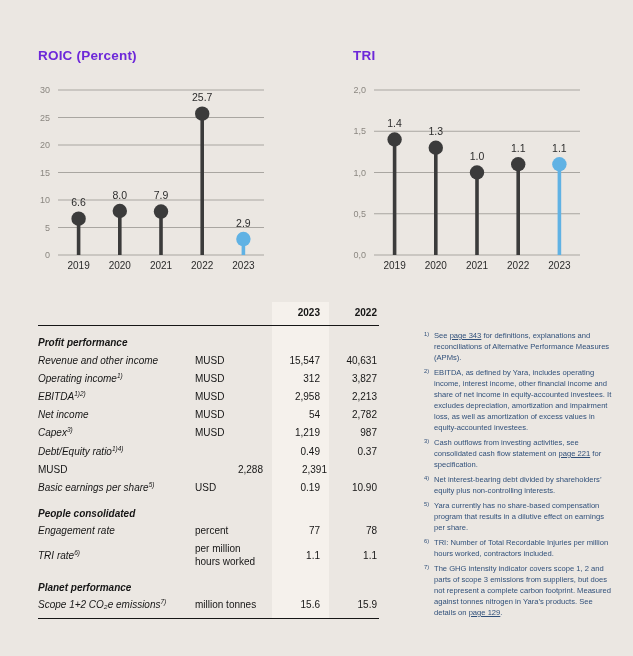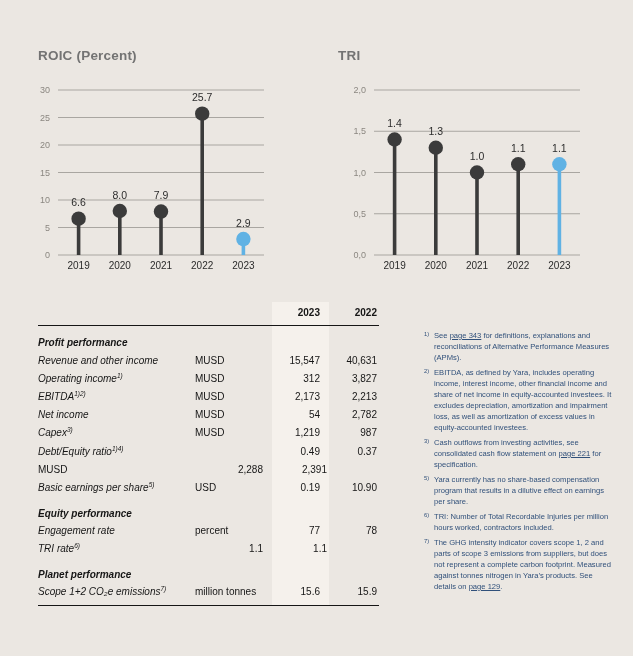--- a/index.html
+++ b/index.html
@@ -8,21 +8,21 @@
     background:#ebe7e2;
     font-family:"Liberation Sans","DejaVu Sans",sans-serif;
     color:#1b1b1b;
     -webkit-font-smoothing:antialiased;
   }
   .page{position:relative;width:633px;height:656px;background:#ebe7e2;overflow:hidden;}
 
   
   .chart-title{
     position:absolute;top:48px;
-    font-size:13.5px;font-weight:bold;color:#737373;letter-spacing:.2px;
+    font-size:13.5px;font-weight:bold;color:#6d28d9;letter-spacing:.2px;
   }
   .chart{position:absolute;top:80px;width:246px;height:205px;}
 
   
   .kpi-table{
     position:absolute;left:38px;top:302px;width:341px;
     font-size:10px;line-height:13px;color:#161616;
   }
   .band{position:absolute;top:0;bottom:0;left:234px;width:57px;background:#f5f1ec;z-index:0;}
   .trow{
@@ -50,21 +50,21 @@
   .footnote{position:relative;padding-left:10px;margin-bottom:4px;}
   .fn-num{position:absolute;left:0;top:-1px;font-size:5.8px;}
   .fn-link{text-decoration:underline;cursor:pointer;}
 </style>
 </head>
 <body>
 
 <div class="page">
 
   <div class="chart-title" style="left:38px">ROIC (Percent)</div>
-  <div class="chart-title" style="left:338px">TRI</div>
+  <div class="chart-title" style="left:353px">TRI</div>
 
   <div class="chart" style="left:36px"><svg width="246" height="205" viewBox="0 0 246 205">
         <line x1="22" x2="228" y1="175" y2="175" stroke="#a9a6a1" stroke-width="1"></line>
         <text x="14" y="175" text-anchor="end" dy="0.34em" font-size="9" fill="#8b8781">0</text>
         <line x1="22" x2="228" y1="147.5" y2="147.5" stroke="#a9a6a1" stroke-width="1"></line>
         <text x="14" y="147.5" text-anchor="end" dy="0.34em" font-size="9" fill="#8b8781">5</text>
         <line x1="22" x2="228" y1="120" y2="120" stroke="#a9a6a1" stroke-width="1"></line>
         <text x="14" y="120" text-anchor="end" dy="0.34em" font-size="9" fill="#8b8781">10</text>
         <line x1="22" x2="228" y1="92.5" y2="92.5" stroke="#a9a6a1" stroke-width="1"></line>
         <text x="14" y="92.5" text-anchor="end" dy="0.34em" font-size="9" fill="#8b8781">15</text>
@@ -151,21 +151,21 @@
         </div>
         <div class="trow">
           <div class="c-label">Operating income<sup class="rowsup">1)</sup></div>
           <div class="c-unit">MUSD</div>
           <div class="c-v23">312</div>
           <div class="c-v22">3,827</div>
         </div>
         <div class="trow">
           <div class="c-label">EBITDA<sup class="rowsup">1)2)</sup></div>
           <div class="c-unit">MUSD</div>
-          <div class="c-v23">2,173</div>
+          <div class="c-v23">2,958</div>
           <div class="c-v22">2,213</div>
         </div>
         <div class="trow">
           <div class="c-label">Net income</div>
           <div class="c-unit">MUSD</div>
           <div class="c-v23">54</div>
           <div class="c-v22">2,782</div>
         </div>
         <div class="trow">
           <div class="c-label">Capex<sup class="rowsup">3)</sup></div>
@@ -184,33 +184,34 @@
           <div class="c-v23">2,288</div>
           <div class="c-v22">2,391</div>
         </div>
         <div class="trow">
           <div class="c-label">Basic earnings per share<sup class="rowsup">5)</sup></div>
           <div class="c-unit">USD</div>
           <div class="c-v23">0.19</div>
           <div class="c-v22">10.90</div>
         </div>
         <div class="trow section">
-          <div class="c-label">Equity performance</div>
+          <div class="c-label">People consolidated</div>
           <div class="c-unit"></div>
           <div class="c-v23"></div>
           <div class="c-v22"></div>
         </div>
         <div class="trow">
           <div class="c-label">Engagement rate</div>
           <div class="c-unit">percent</div>
           <div class="c-v23">77</div>
           <div class="c-v22">78</div>
         </div>
         <div class="trow">
           <div class="c-label">TRI rate<sup class="rowsup">6)</sup></div>
+          <div class="c-unit">per million hours worked</div>
           <div class="c-v23">1.1</div>
           <div class="c-v22">1.1</div>
         </div>
         <div class="trow section">
           <div class="c-label">Planet performance</div>
           <div class="c-unit"></div>
           <div class="c-v23"></div>
           <div class="c-v22"></div>
         </div>
         <div class="trow">
@@ -220,18 +221,19 @@
           <div class="c-v22">15.9</div>
         </div>
       </div>
     <div class="table-end"></div>
   </div>
 
   <div class="footnotes" id="footnotes">
       <div class="footnote"><span class="fn-num">1)</span><span>See </span><span class="fn-link">page 343</span><span> for definitions, explanations and reconciliations of Alternative Performance Measures (APMs).</span></div>
       <div class="footnote"><span class="fn-num">2)</span><span>EBITDA, as defined by Yara, includes operating income, interest income, other financial income and share of net income in equity-accounted investees. It excludes depreciation, amortization and impairment loss, as well as amortization of excess values in equity-accounted investees.</span></div>
       <div class="footnote"><span class="fn-num">3)</span><span>Cash outflows from investing activities, see consolidated cash flow statement on </span><span class="fn-link">page 221</span><span> for specification.</span></div>
+      <div class="footnote"><span class="fn-num">4)</span><span>Net interest-bearing debt divided by shareholders’ equity plus non-controlling interests.</span></div>
       <div class="footnote"><span class="fn-num">5)</span><span>Yara currently has no share-based compensation program that results in a dilutive effect on earnings per share.</span></div>
       <div class="footnote"><span class="fn-num">6)</span><span>TRI: Number of Total Recordable Injuries per million hours worked, contractors included.</span></div>
       <div class="footnote"><span class="fn-num">7)</span><span>The GHG intensity indicator covers scope 1, 2 and parts of scope 3 emissions from suppliers, but does not represent a complete carbon footprint. Measured against tonnes nitrogen in Yara’s products. See details on </span><span class="fn-link">page 129</span><span>.</span></div>
     </div>
 
 </div>
 
 </body></html>

